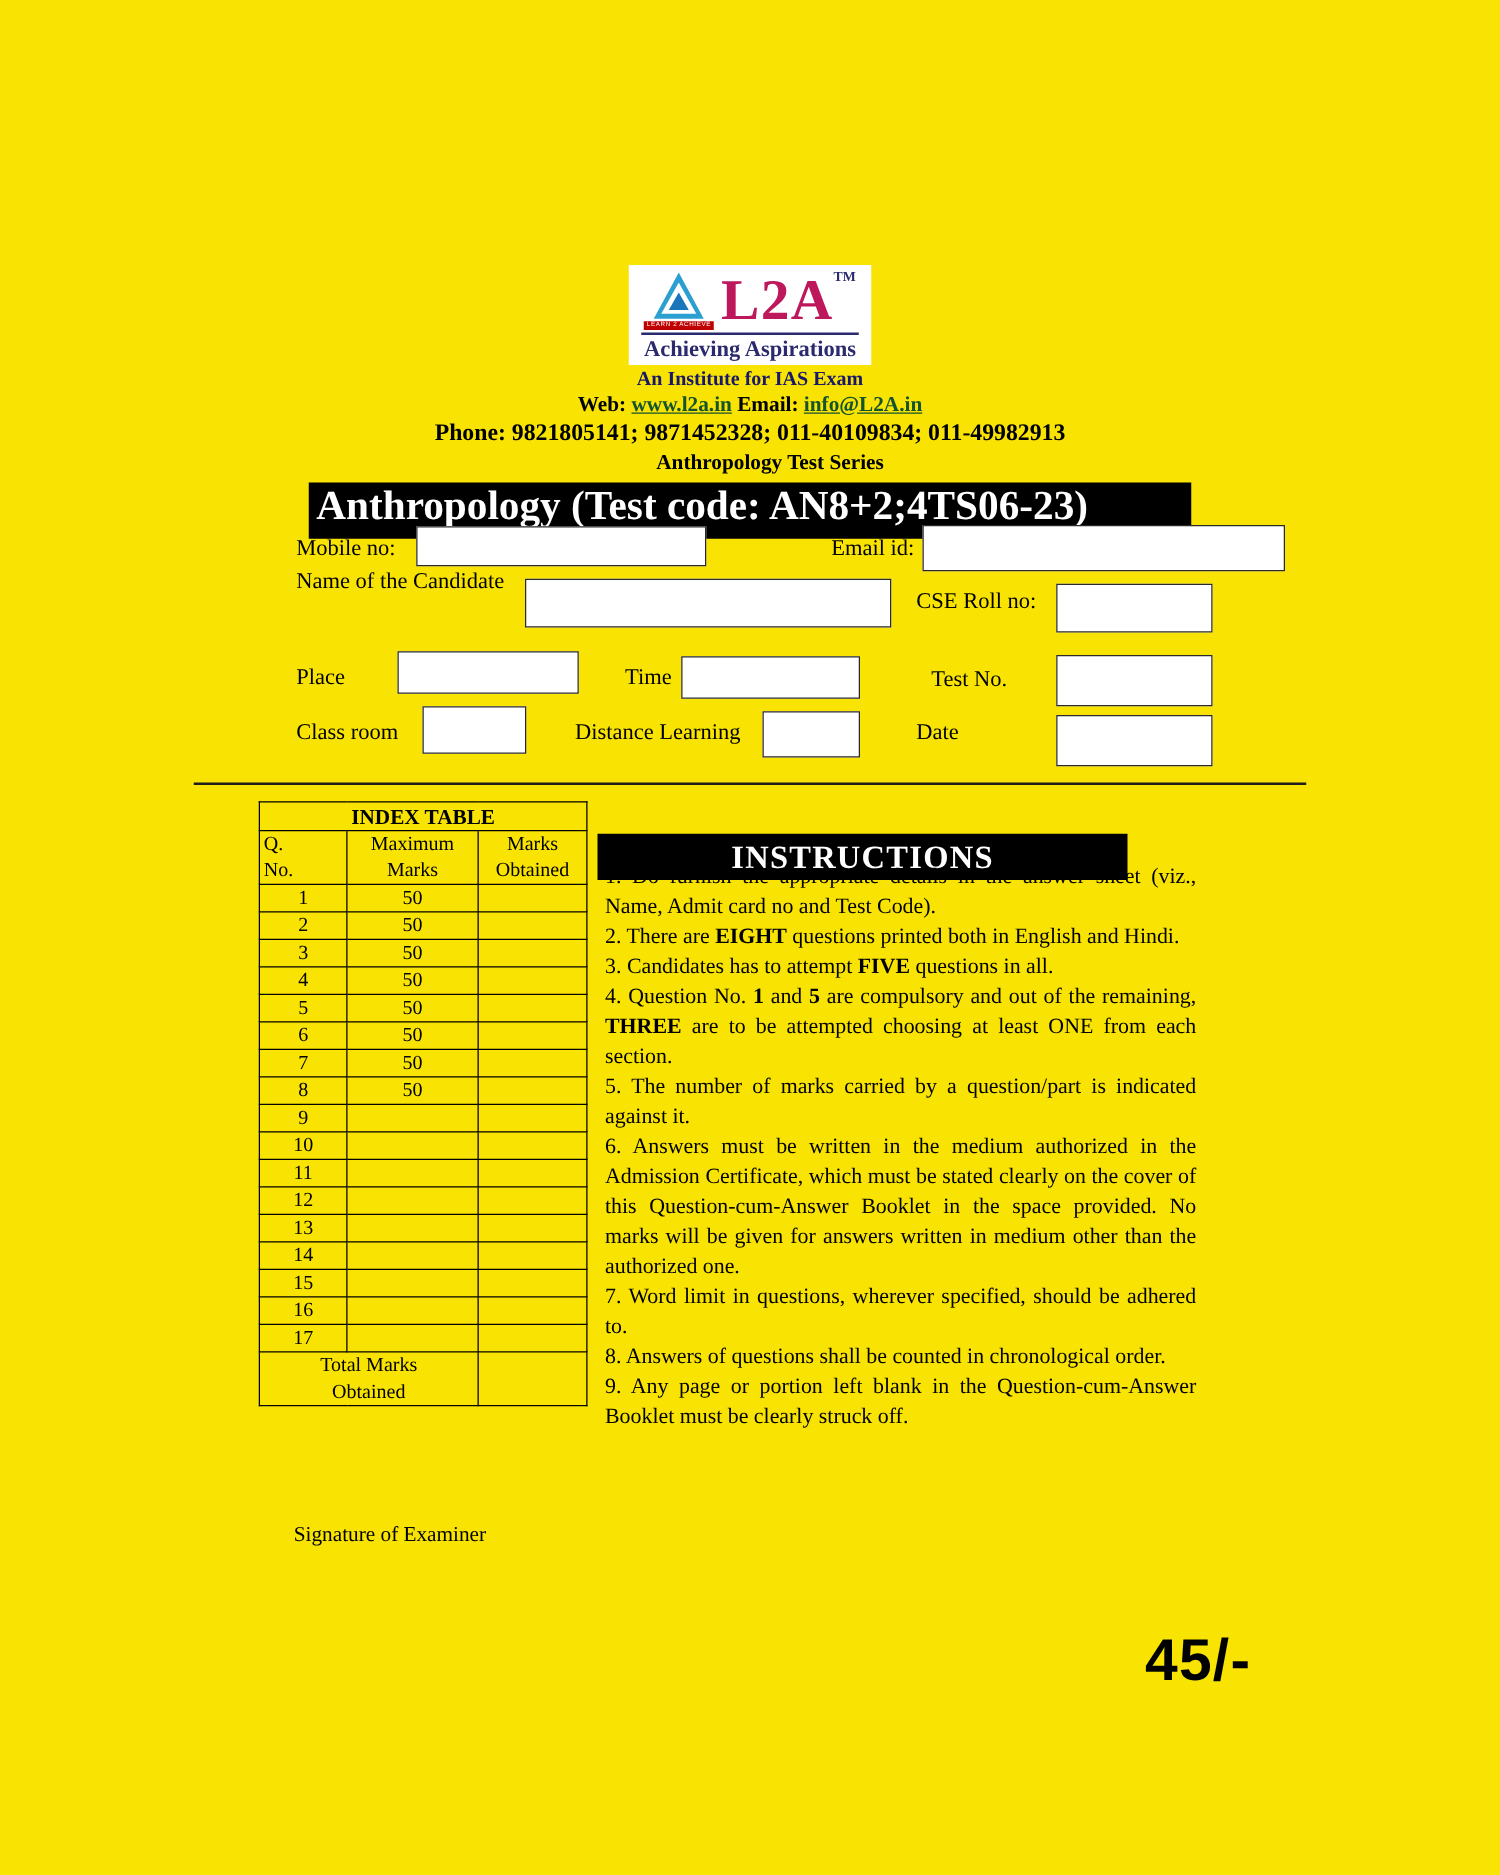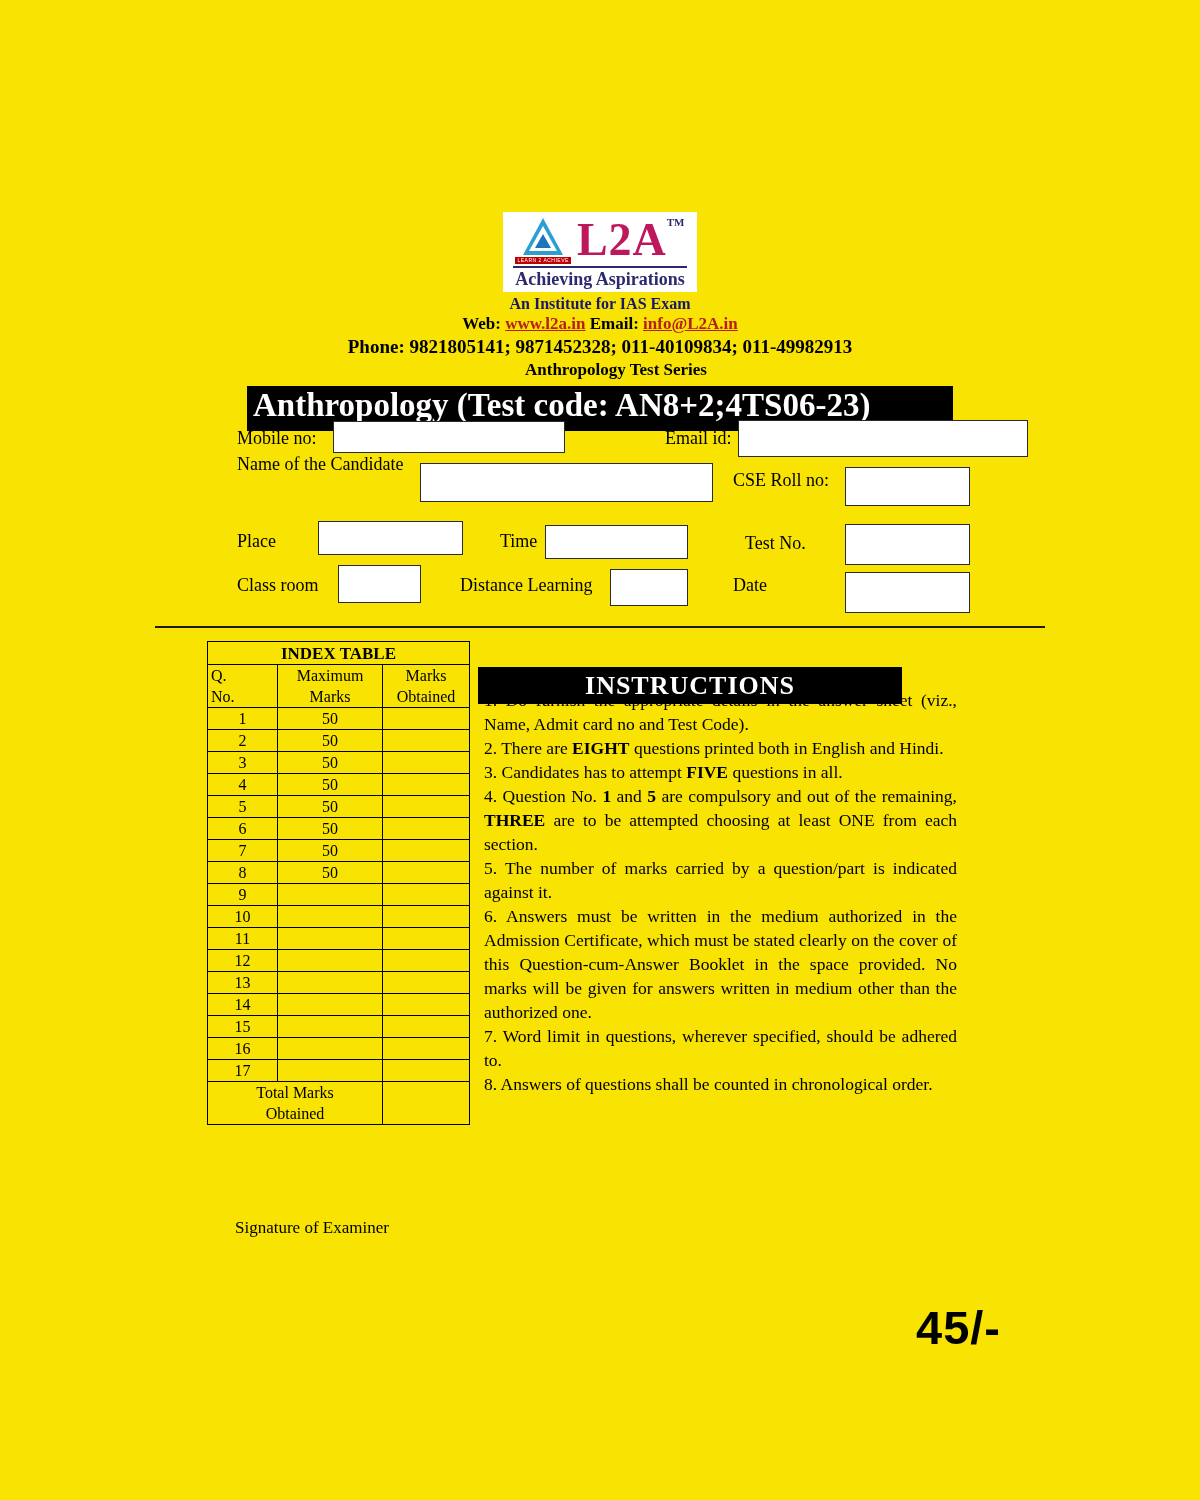--- a/index.html
+++ b/index.html
@@ -37,21 +37,21 @@
   }
   .logo-tm { font-size: 11px; font-weight: bold; color: #2B2A6E; vertical-align: top; }
   .logo-tagline {
     border-top: 2px solid #2B2A6E;
     margin-top: 2px;
     font-size: 18px; font-weight: bold; color: #2B2A6E; padding: 1px 2px 2px;
     white-space: nowrap;
   }
   .institute { margin-top: 3px; font-size: 16px; font-weight: bold; color: #17176B; }
   .weblinks { margin-top: 1px; font-size: 17px; font-weight: bold; }
-  .weblinks a { color: #b91c1c; text-decoration: underline; cursor: pointer; }
+  .weblinks a { color: #14532d; text-decoration: underline; cursor: pointer; }
   .phone { margin-top: 2px; font-size: 19px; font-weight: bold; }
   .series { margin-top: 2px; font-size: 17px; font-weight: bold; margin-left: 32px; }
   .title-banner {
     margin: 6px auto 0;
     width: 706px;
     background: #000;
     color: #fff;
     font-size: 33px;
     font-weight: bold;
     padding: 1px 6px 7px;
@@ -284,18 +284,19 @@
   <div class="instructions-bar">INSTRUCTIONS</div>
   <div class="instructions-body">
       <p>1. Do furnish the appropriate details in the answer sheet (viz., Name, Admit card no and Test Code).</p>
       <p>2. There are <b>EIGHT</b> questions printed both in English and Hindi.</p>
       <p>3.  Candidates has to attempt <b>FIVE</b> questions in all.</p>
       <p>4. Question No. <b>1</b> and <b>5</b> are compulsory and out of the remaining, <b>THREE</b> are to be attempted choosing at least ONE from each section.</p>
       <p>5. The number of marks carried by a question/part is indicated against it.</p>
       <p>6. Answers must be written in the medium authorized in the Admission Certificate, which must be stated clearly on the cover of this Question-cum-Answer Booklet in the space provided. No marks will be given for answers written in medium other than the authorized one.</p>
       <p>7. Word limit in questions, wherever specified, should be adhered to.</p>
       <p>8. Answers of questions shall be counted in chronological order.</p>
+      <p>9. Any page or portion left blank in the Question-cum-Answer Booklet must be clearly struck off.</p>
     </div>
 
   <div class="signature">Signature of Examiner</div>
   <div class="price">45/-</div>
 
 </div>
 
 </body></html>

